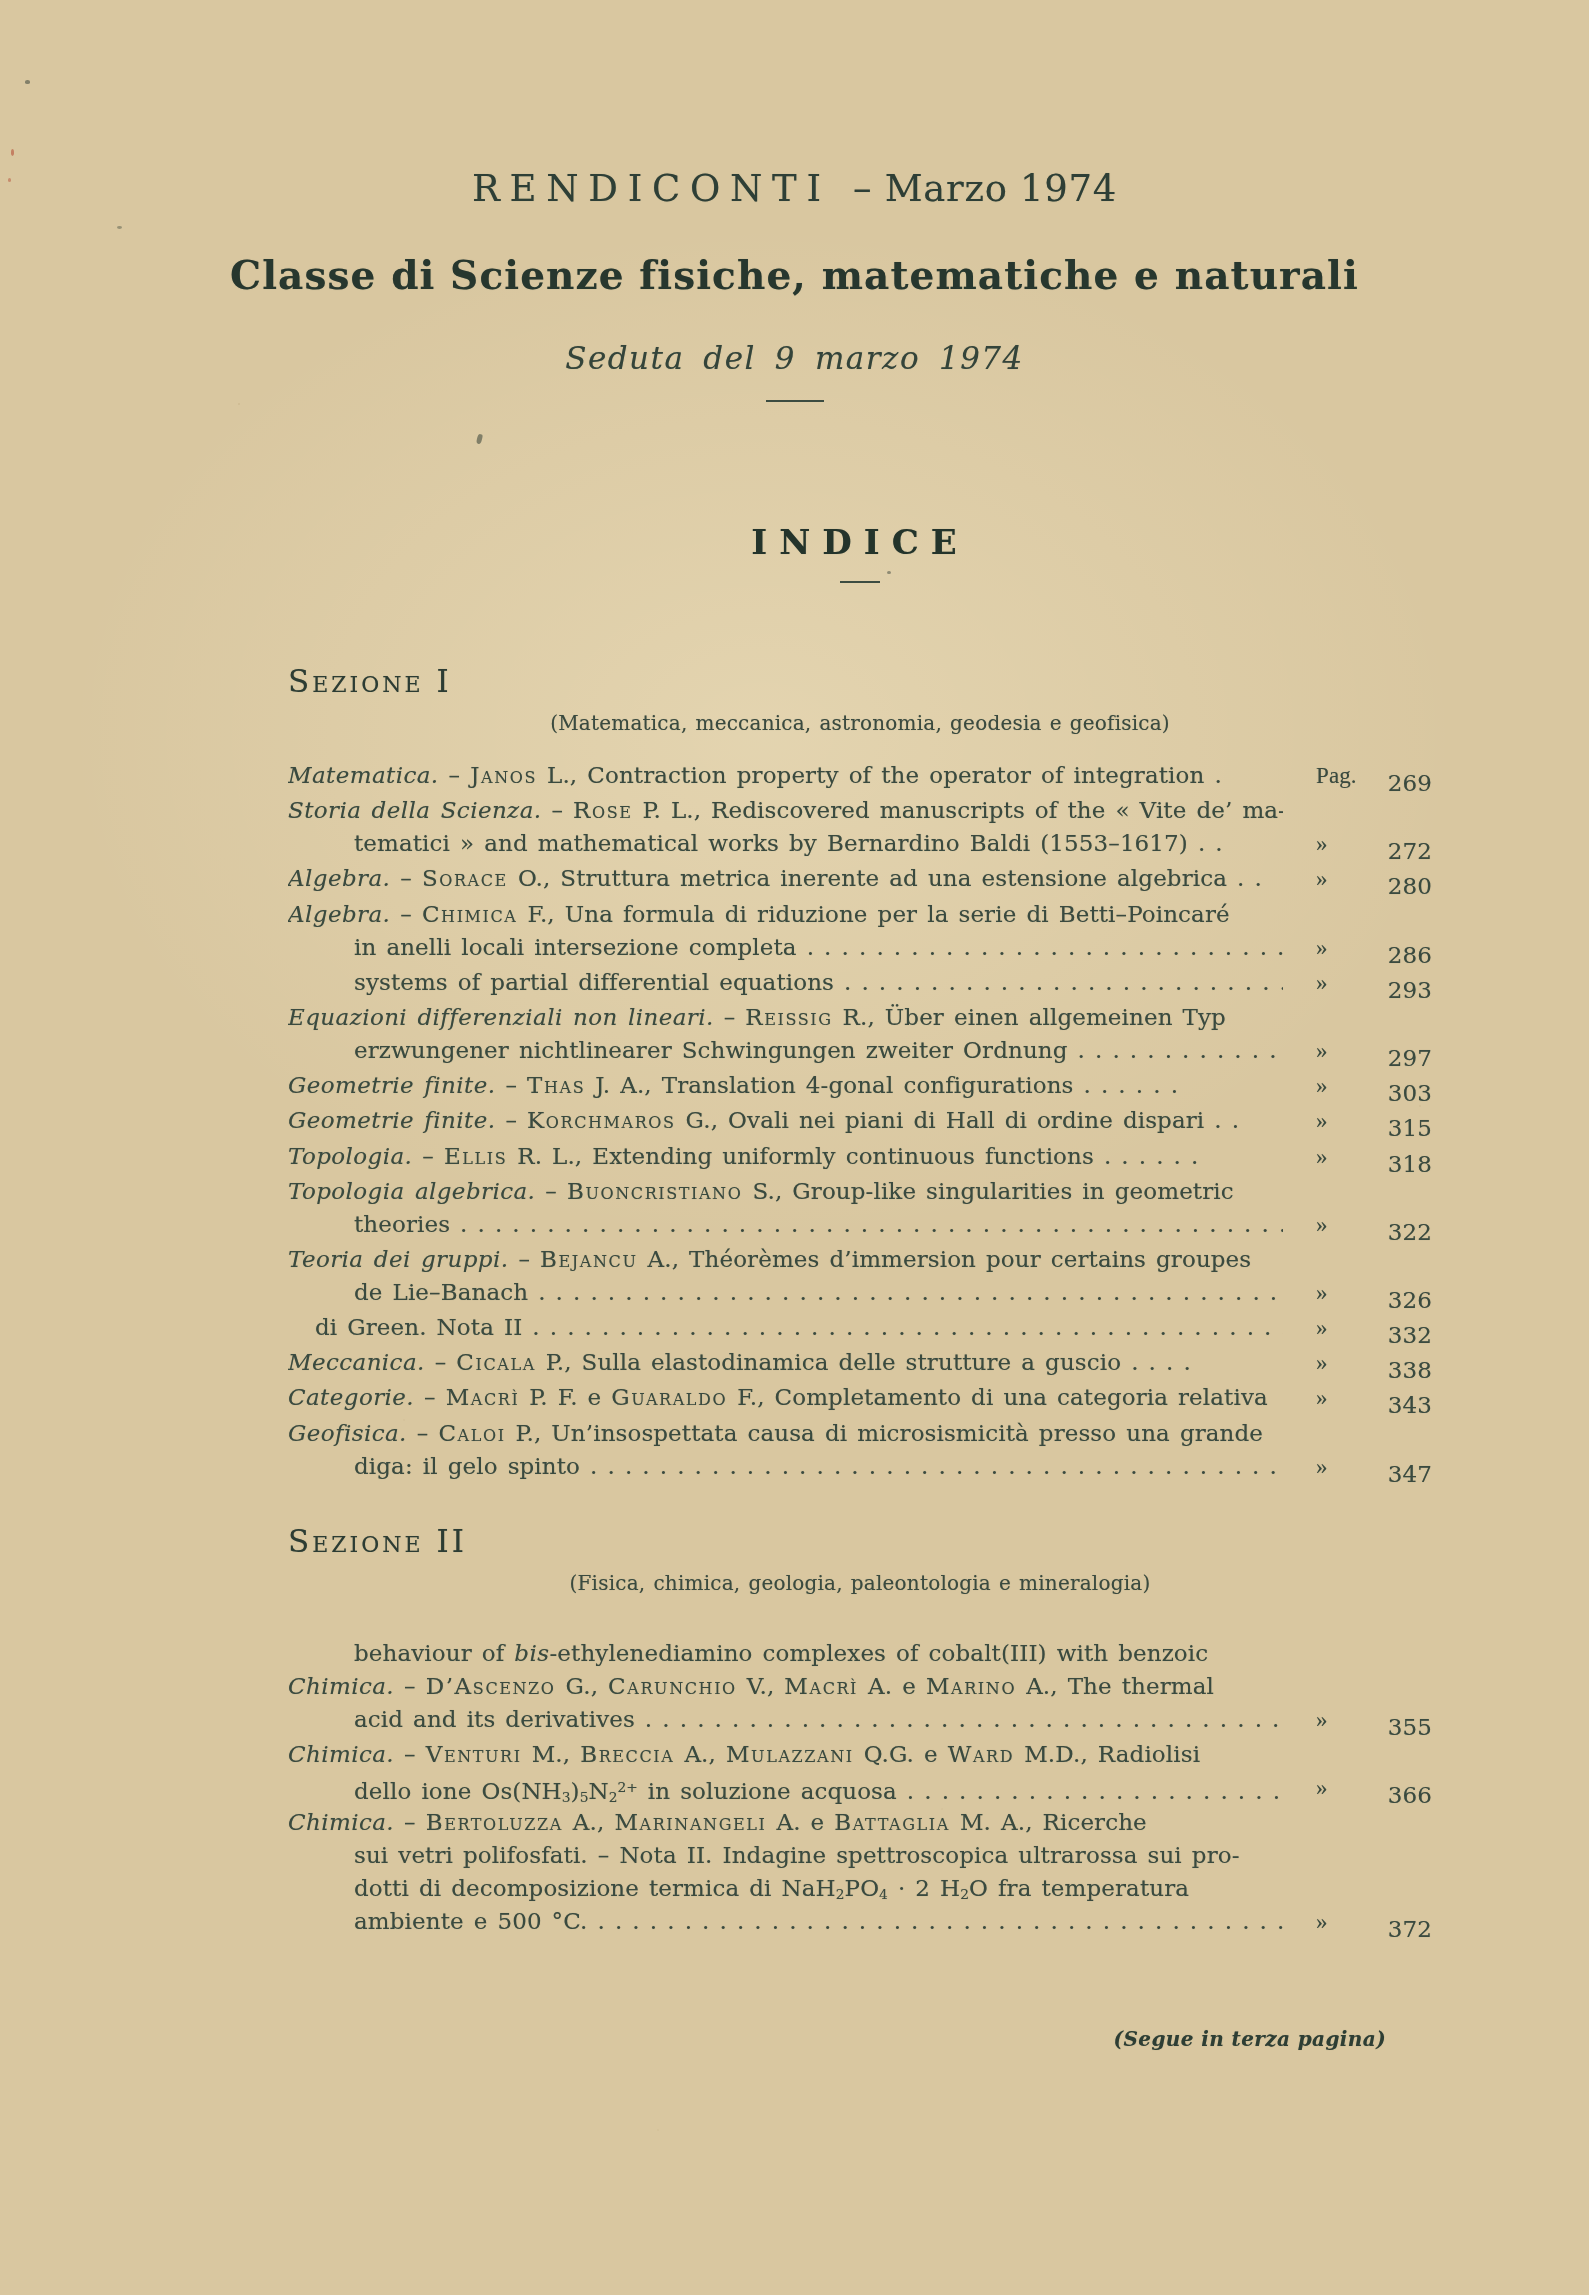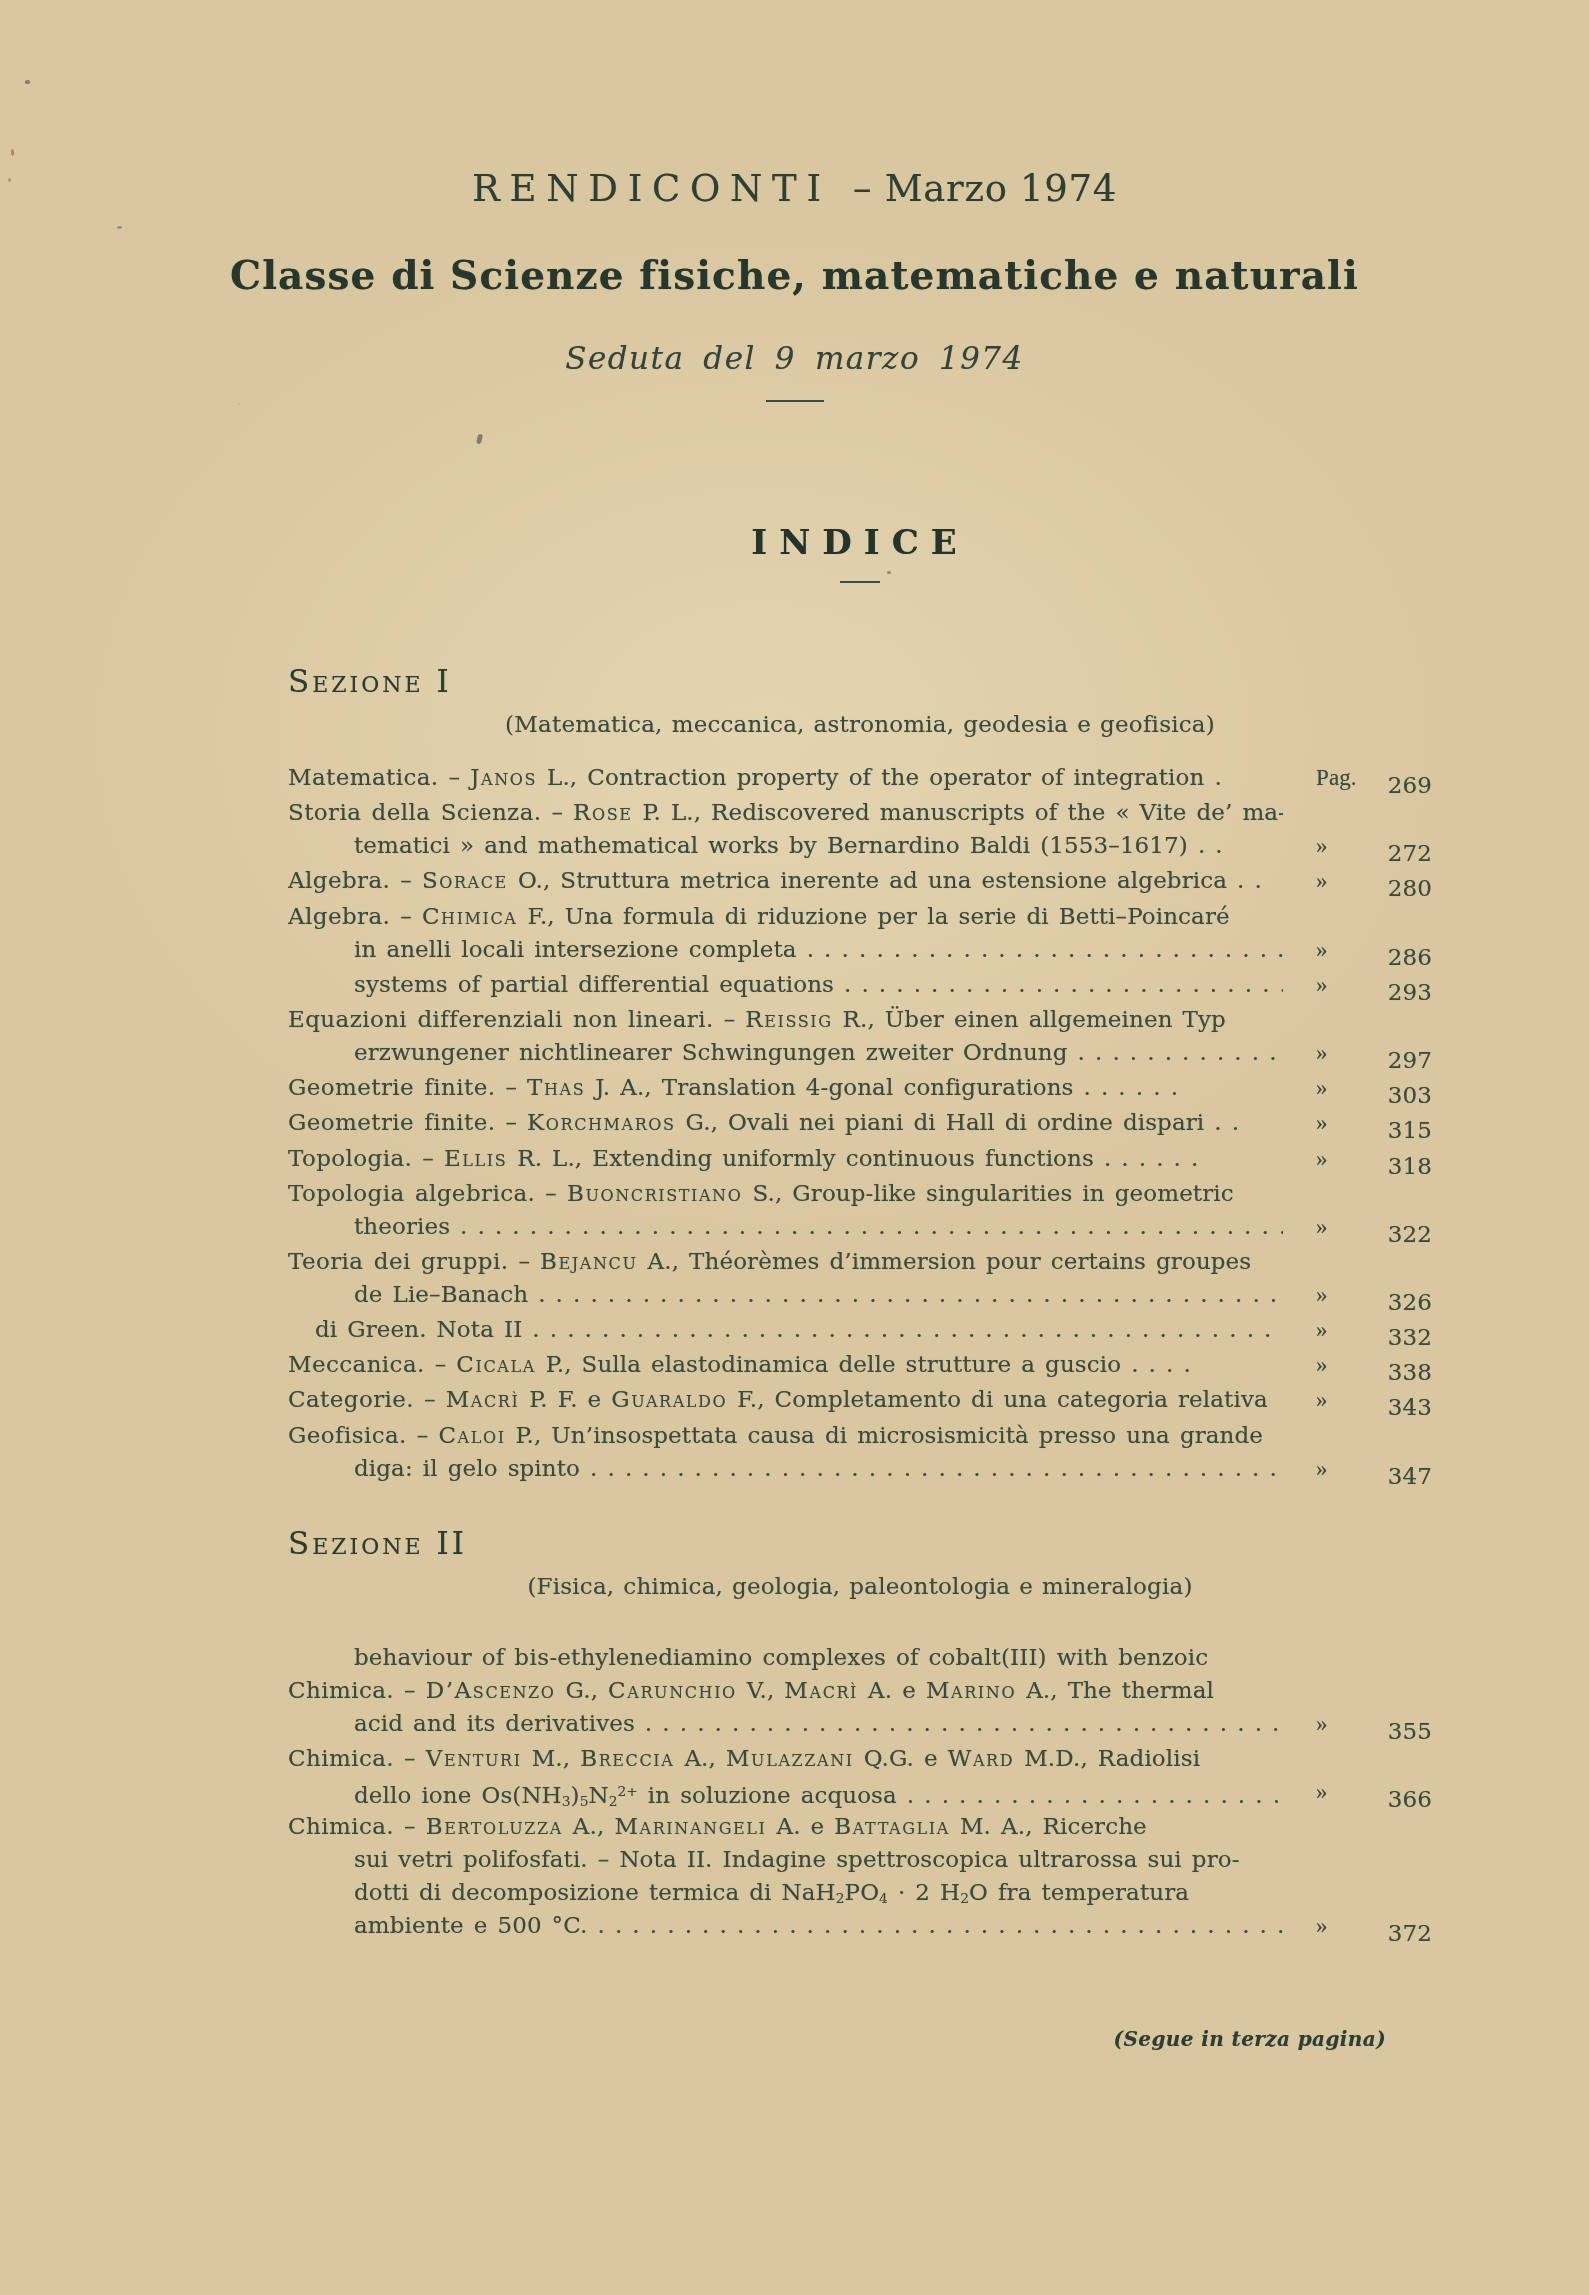--- a/index.html
+++ b/index.html
@@ -37,31 +37,31 @@
   .seduta{margin-top:42px;font-size:31px;font-style:italic;letter-spacing:1.5px;word-spacing:7.5px;color:#34443a;}
   .rule{height:0;border-top:2.2px solid #3c4c41;margin:24px auto 0;}
   .rule-1{width:58px;}
 
   .indice-block{position:absolute;top:522px;left:288px;width:1144px;text-align:center;}
   .indice{font-size:34px;font-weight:bold;letter-spacing:12px;color:#24342b;}
   .rule-2{width:40px;margin-top:19.4px;border-top-width:2.2px;}
 
   .toc-area{position:absolute;top:663px;left:288px;width:1144px;}
   .sec-heading{font-size:31px;font-variant:small-caps;letter-spacing:3px;text-align:left;color:#2c3c33;}
-  .sec-scope{margin-top:12px;font-size:23px;text-align:center;letter-spacing:0.2px;word-spacing:1.5px;}
+  .sec-scope{margin-top:12px;font-size:20px;text-align:center;letter-spacing:0.2px;word-spacing:1.5px;}
   .toc-list{margin-top:24px;}
   .toc-section + .toc-section{margin-top:40px;}
   .toc-section:nth-of-type(2) .toc-list{margin-top:42px;}
   .toc-entry{margin-bottom:2.2px;}
   .toc-line{position:relative;height:33px;line-height:33px;font-size:23px;letter-spacing:0.1px;word-spacing:2.6px;}
   .line-text{display:block;margin-right:149px;overflow:hidden;white-space:nowrap;height:33px;}
   .ind-1{margin-left:66px;}
   .ind-2{margin-left:27px;}
   .seg-n{}
-  .seg-i{letter-spacing:0.4px;}
+  .seg-i{font-style:italic;letter-spacing:0.4px;}
   .seg-sc{font-variant:small-caps;letter-spacing:1.6px;}
   .seg-sub{font-size:.6em;vertical-align:-0.25em;letter-spacing:0;}
   .seg-sup{font-size:.6em;vertical-align:.5em;letter-spacing:0;}
   .page-label{position:absolute;left:1028px;top:0;font-family:Liberation Serif, serif;}
   .page-num{position:absolute;right:0;top:8px;width:69px;text-align:right;}
 
   .footer-note{position:absolute;top:2027px;right:203px;font-size:20px;font-style:italic;font-weight:bold;letter-spacing:0.4px;color:#2e3e34;}
 </style>
 </head>
 <body>

